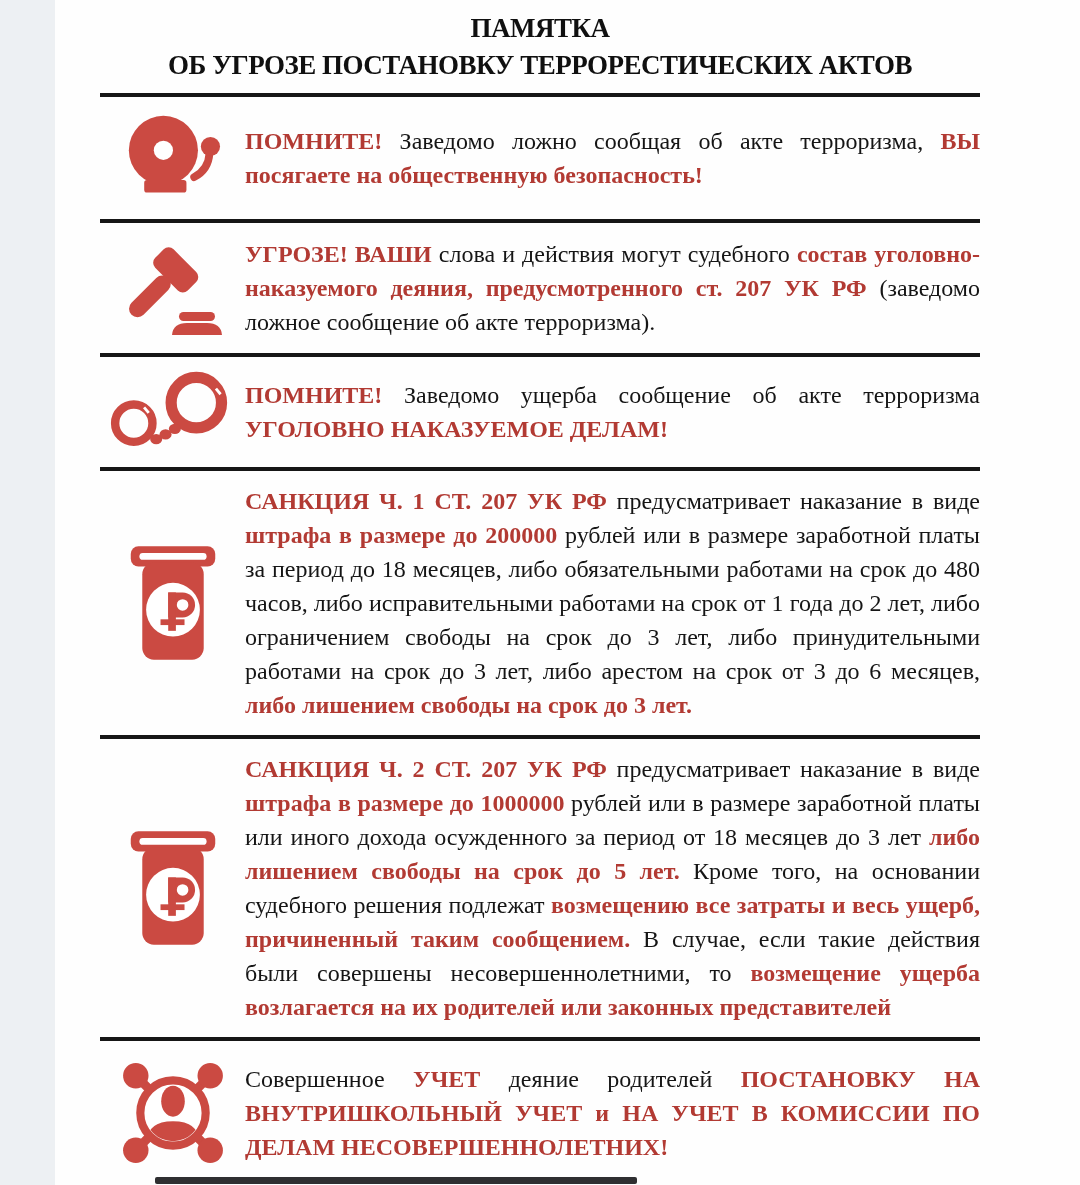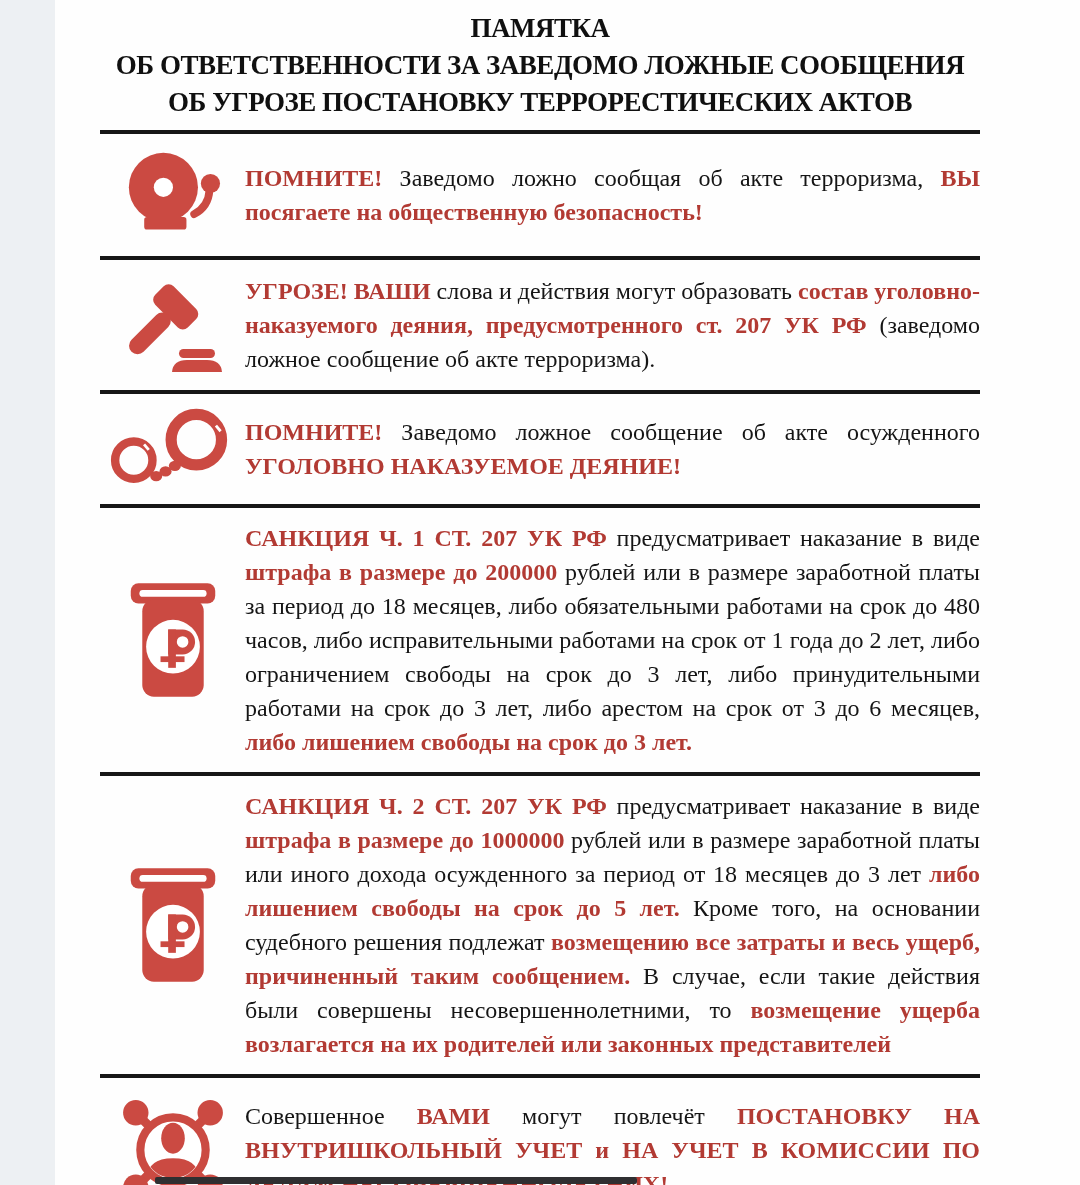--- a/index.html
+++ b/index.html
@@ -35,21 +35,20 @@
 </head>
 <body style="--red: #b23a33; --icon-red: #cb4a42;">
 
 <div class="strip-left"></div>
 <div class="strip-right"></div>
 
 <div class="doc">
   <div class="content">
     <div class="title">
       <div>ПАМЯТКА</div>
-      <div>ОБ ОТВЕТСТВЕННОСТИ ЗА ЗАВЕДОМО ЛОЖНЫЕ СООБЩЕНИЯ</div>
       <div>ОБ УГРОЗЕ ПОСТАНОВКУ ТЕРРОРЕСТИЧЕСКИХ АКТОВ</div>
     </div>
     <div class="divider"></div>
     <div id="sections-host">
   <div class="section">
     <div class="icon-col">
             <span class="icon-host">
               <svg width="108" height="96" viewBox="0 0 110 100">
     <circle cx="45" cy="42" r="36" fill="currentColor"></circle>
     <circle cx="45" cy="42" r="10" fill="#fff"></circle>
@@ -69,39 +68,39 @@
               <svg width="112" height="104" viewBox="0 0 112 104">
     <g fill="currentColor" transform="rotate(45 58 36)">
       <rect x="34" y="21" width="46" height="26" rx="7"></rect>
       <rect x="49" y="45" width="17" height="52" rx="8.5"></rect>
     </g>
     <rect x="62" y="76" width="36" height="9" rx="4.5" fill="currentColor"></rect>
     <path d="M55 99 q1 -12 15 -12 h20 q14 0 15 12 z" fill="currentColor"></path>
   </svg>
             </span>
           </div>
-    <div class="text-col rich"><span class="seg-red">УГРОЗЕ! ВАШИ </span><span class="seg-black">слова и действия могут образовать </span><span class="seg-red">состав уголовно-наказуемого деяния, предусмотренного ст. 207 УК РФ </span><span class="seg-black">(заведомо ложное сообщение об акте терроризма).</span></div>
+    <div class="text-col rich"><span class="seg-red">УГРОЗЕ! ВАШИ </span><span class="seg-black">слова и действия могут судебного </span><span class="seg-red">состав уголовно-наказуемого деяния, предусмотренного ст. 207 УК РФ </span><span class="seg-black">(заведомо ложное сообщение об акте терроризма).</span></div>
   </div>
   <div class="divider"></div>
 
   <div class="section">
     <div class="icon-col">
             <span class="icon-host">
               <svg width="140" height="84" viewBox="0 0 150 90">
     <circle cx="33" cy="57" r="20" fill="none" stroke="currentColor" stroke-width="9"></circle>
     <circle cx="100" cy="35" r="27" fill="none" stroke="currentColor" stroke-width="12"></circle>
     <ellipse cx="57" cy="74" rx="6.5" ry="5.5" fill="currentColor"></ellipse>
     <ellipse cx="67" cy="69" rx="6.5" ry="5.5" fill="currentColor"></ellipse>
     <ellipse cx="77" cy="63" rx="6.5" ry="5.5" fill="currentColor"></ellipse>
     <line x1="44" y1="40" x2="49" y2="46" stroke="#fff" stroke-width="3"></line>
     <line x1="121" y1="20" x2="126" y2="26" stroke="#fff" stroke-width="3"></line>
   </svg>
             </span>
           </div>
-    <div class="text-col rich"><span class="seg-red">ПОМНИТЕ! </span><span class="seg-black">Заведомо ложное сообщение об акте осужденного </span><span class="seg-red">УГОЛОВНО НАКАЗУЕМОЕ ДЕЯНИЕ!</span></div>
+    <div class="text-col rich"><span class="seg-red">ПОМНИТЕ! </span><span class="seg-black">Заведомо ущерба сообщение об акте терроризма </span><span class="seg-red">УГОЛОВНО НАКАЗУЕМОЕ ДЕЛАМ!</span></div>
   </div>
   <div class="divider"></div>
 
   <div class="section">
     <div class="icon-col">
             <span class="icon-host">
               <svg width="96" height="126" viewBox="0 0 100 130">
     <rect x="6" y="6" width="88" height="21" rx="8" fill="currentColor"></rect>
     <rect x="15" y="13" width="70" height="7" rx="3.5" fill="#fff"></rect>
     <rect x="18" y="23" width="64" height="101" rx="12" fill="currentColor"></rect>
@@ -158,19 +157,19 @@
     <clipPath id="ringclip">
                   <circle cx="65" cy="65" r="31"></circle>
                 </clipPath>
     <g fill="currentColor" clip-path="url(#ringclip)">
       <ellipse cx="65" cy="52" rx="13" ry="17"></ellipse>
       <path d="M36 98 q0 -24 29 -24 q29 0 29 24 z"></path>
     </g>
   </svg>
             </span>
           </div>
-    <div class="text-col rich"><span class="seg-black">Совершенное </span><span class="seg-red">ВАМИ </span><span class="seg-black">могут повлечёт </span><span class="seg-red">ПОСТАНОВКУ НА ВНУТРИШКОЛЬНЫЙ УЧЕТ и НА УЧЕТ В КОМИССИИ ПО ДЕЛАМ НЕСОВЕРШЕННОЛЕТНИХ!</span></div>
+    <div class="text-col rich"><span class="seg-black">Совершенное </span><span class="seg-red">УЧЕТ </span><span class="seg-black">деяние родителей </span><span class="seg-red">ПОСТАНОВКУ НА ВНУТРИШКОЛЬНЫЙ УЧЕТ и НА УЧЕТ В КОМИССИИ ПО ДЕЛАМ НЕСОВЕРШЕННОЛЕТНИХ!</span></div>
   </div>
 
 </div>
   </div>
   <div class="bottom-bar"></div>
 </div>
 
 </body></html>

